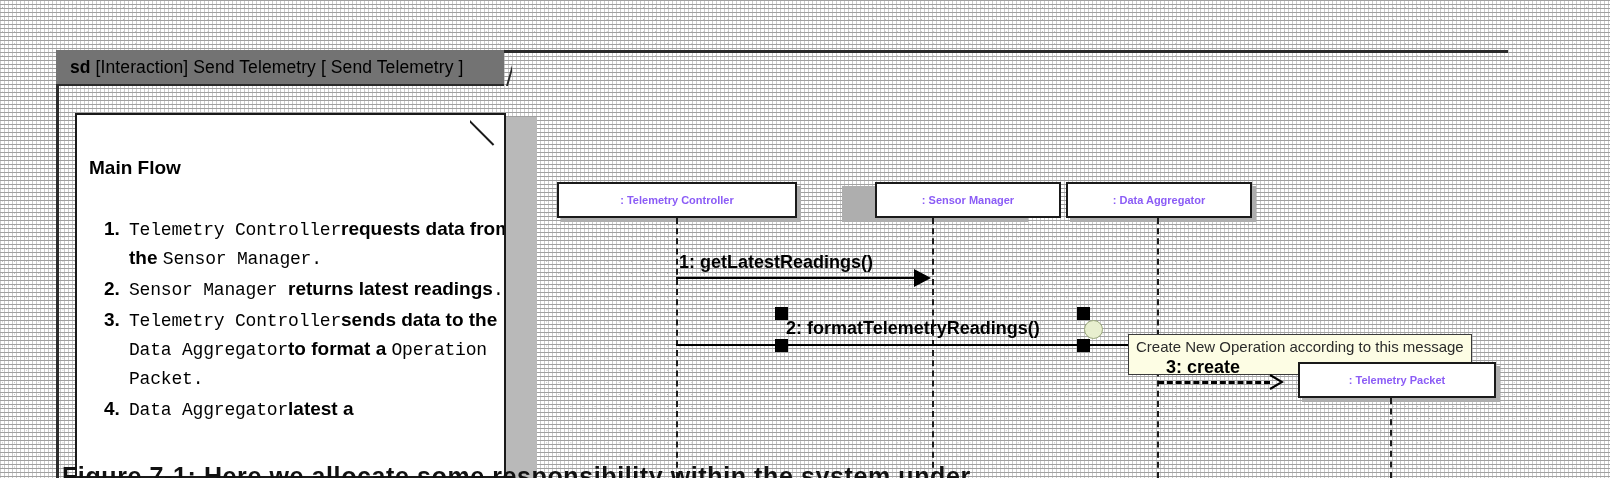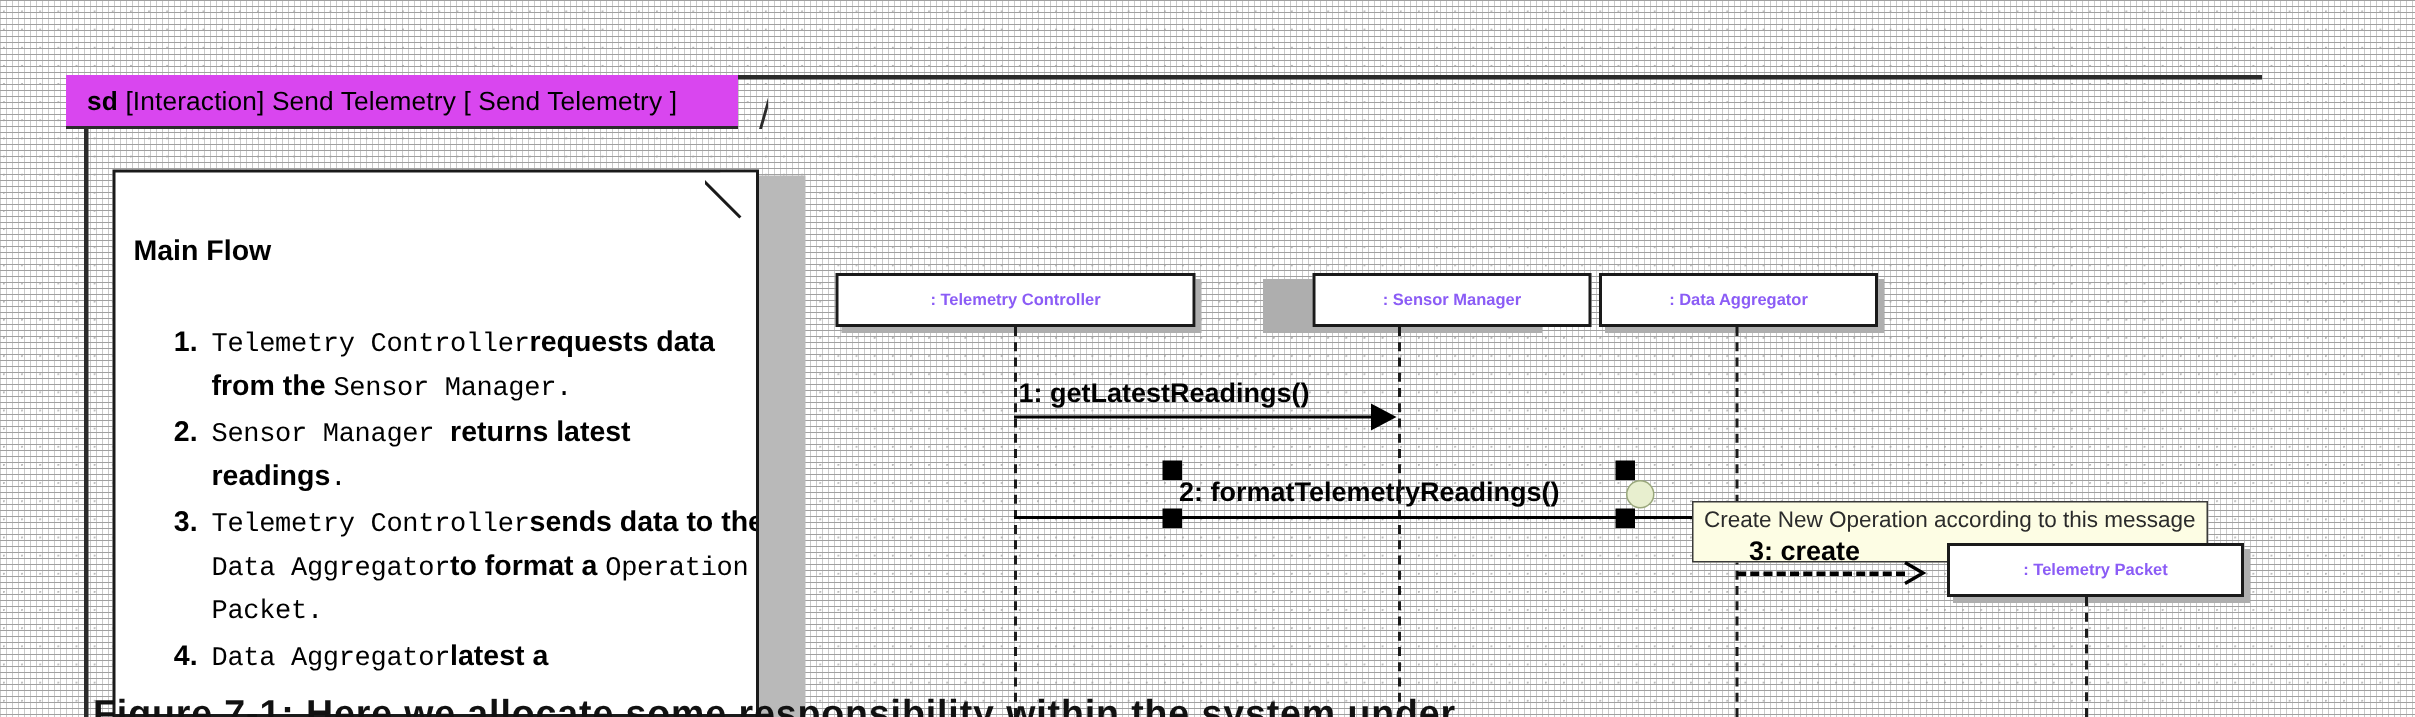--- a/index.html
+++ b/index.html
@@ -60,24 +60,24 @@
   .frame {
     position: absolute;
     left: 56px; top: 50px;
     width: 1452px; height: 428px;
     border-top: 3px solid #2b2b2b;
     border-left: 3px solid #2b2b2b;
     box-sizing: border-box;
   }
   .frame-tab {
     position: absolute;
-    left: 44px; top: 50px;
+    left: 56px; top: 50px;
     height: 36px;
     width: 448px;
-    background: #d946ef;
+    background: #737373;
     border-bottom: 2px solid #2b2b2b;
     box-sizing: border-box;
     display: flex;
     align-items: center;
     padding-left: 14px;
   }
   .frame-tab-clip {
     position: absolute;
     left: 488px; top: 50px;
     width: 24px; height: 38px;
@@ -145,21 +145,21 @@
     left: 12px; top: 42px;
     font-size: 19px;
     font-weight: bold;
     color: #000;
   }
   .note-list {
     position: absolute;
     left: 0px; top: 100px;
     width: 450px;
     margin: 0;
-    padding: 0 12px 0 60px;
+    padding: 0 12px 0 48px;
     list-style: decimal;
     box-sizing: border-box;
   }
   .note-list li {
     font-size: 19px;
     line-height: 28px;
     font-weight: bold;
     color: #000;
     margin-bottom: 2px;
     padding-left: 4px;

